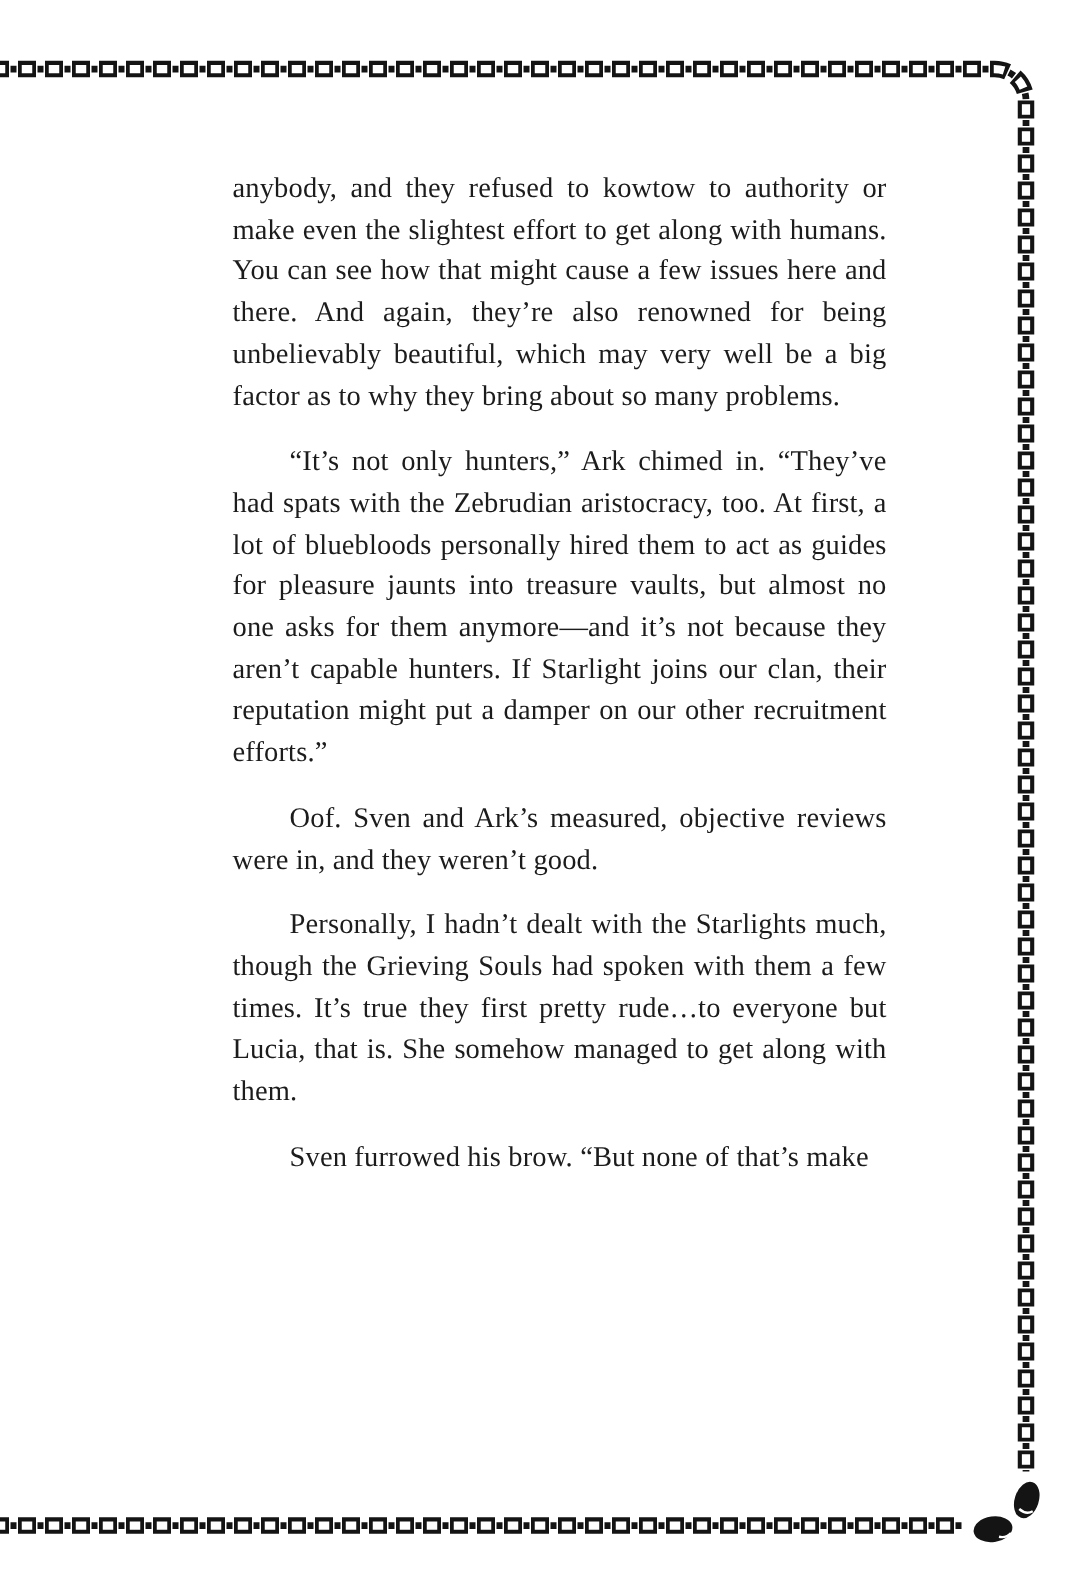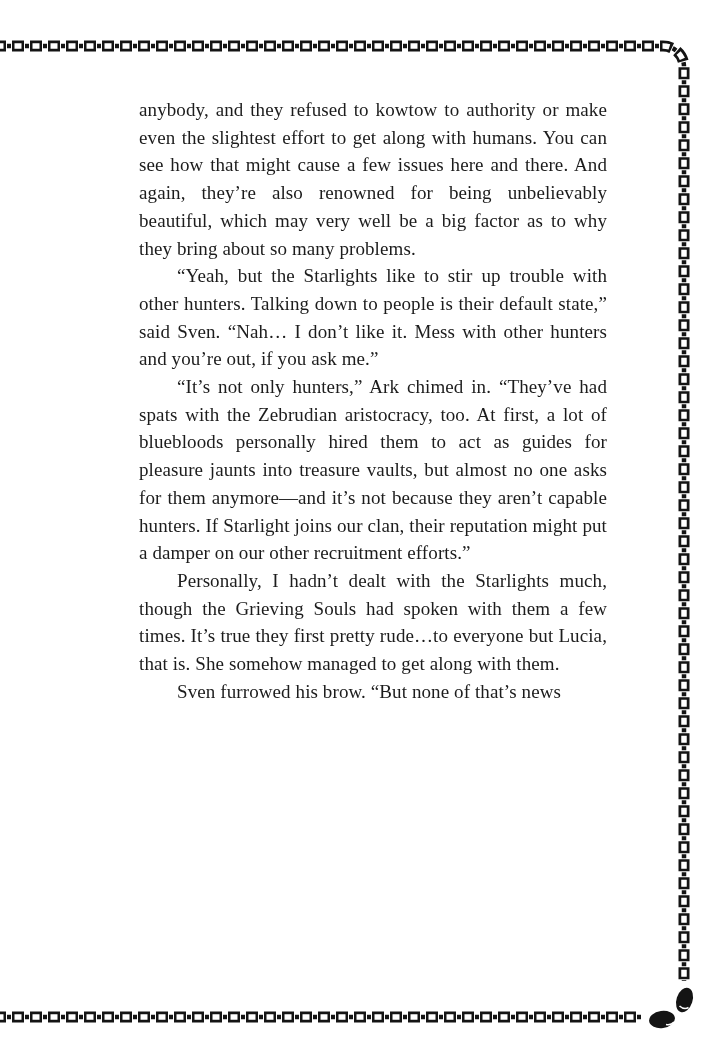--- a/index.html
+++ b/index.html
@@ -26,21 +26,21 @@
     left: 139px;
     top: 96px;
     width: 468px;
     color: #1c1c1c;
     font-size: 19px;
     line-height: 27.7px;
     text-align: justify;
     letter-spacing: 0.1px;
   }
   .text-block p {
-    margin: 0;
+    margin: 16px;
     padding: 0;
     text-indent: 2em;
   }
   .text-block p.no-indent {
     text-indent: 0;
   }
 </style>
 </head>
 <body>
 
@@ -66,19 +66,19 @@
     </g>
 
     <g>
       <ellipse cx="662" cy="1019.5" rx="13" ry="8.5" fill="#141414" transform="rotate(-8 662 1019.5)"></ellipse>
       <path d="M 666 1024.5 q 5 1 8 -2.5" stroke="#ffffff" stroke-width="1.6" fill="none"></path>
     </g>
   </svg>
 
   <main class="text-block">
     <p class="no-indent">anybody, and they refused to kowtow to authority or make even the slightest effort to get along with humans. You can see how that might cause a few issues here and there. And again, they’re also renowned for being unbelievably beautiful, which may very well be a big factor as to why they bring about so many problems.</p>
-    <p>“Yeah, but the Starlights like to stir up trouble with other hunters. Talking down to people is their default state,” said Sven. “Nah… I don’t like it. Mess with other hunters and you’re out, if you ask me.”</p>
     <p>“It’s not only hunters,” Ark chimed in. “They’ve had spats with the Zebrudian aristocracy, too. At first, a lot of bluebloods personally hired them to act as guides for pleasure jaunts into treasure vaults, but almost no one asks for them anymore—and it’s not because they aren’t capable hunters. If Starlight joins our clan, their reputation might put a damper on our other recruitment efforts.”</p>
+    <p>Oof. Sven and Ark’s measured, objective reviews were in, and they weren’t good.</p>
     <p>Personally, I hadn’t dealt with the Starlights much, though the Grieving Souls had spoken with them a few times. It’s true they first pretty rude…to everyone but Lucia, that is. She somehow managed to get along with them.</p>
-    <p>Sven furrowed his brow. “But none of that’s news</p>
+    <p>Sven furrowed his brow. “But none of that’s make</p>
   </main>
 
 </div>
 
 </body></html>

